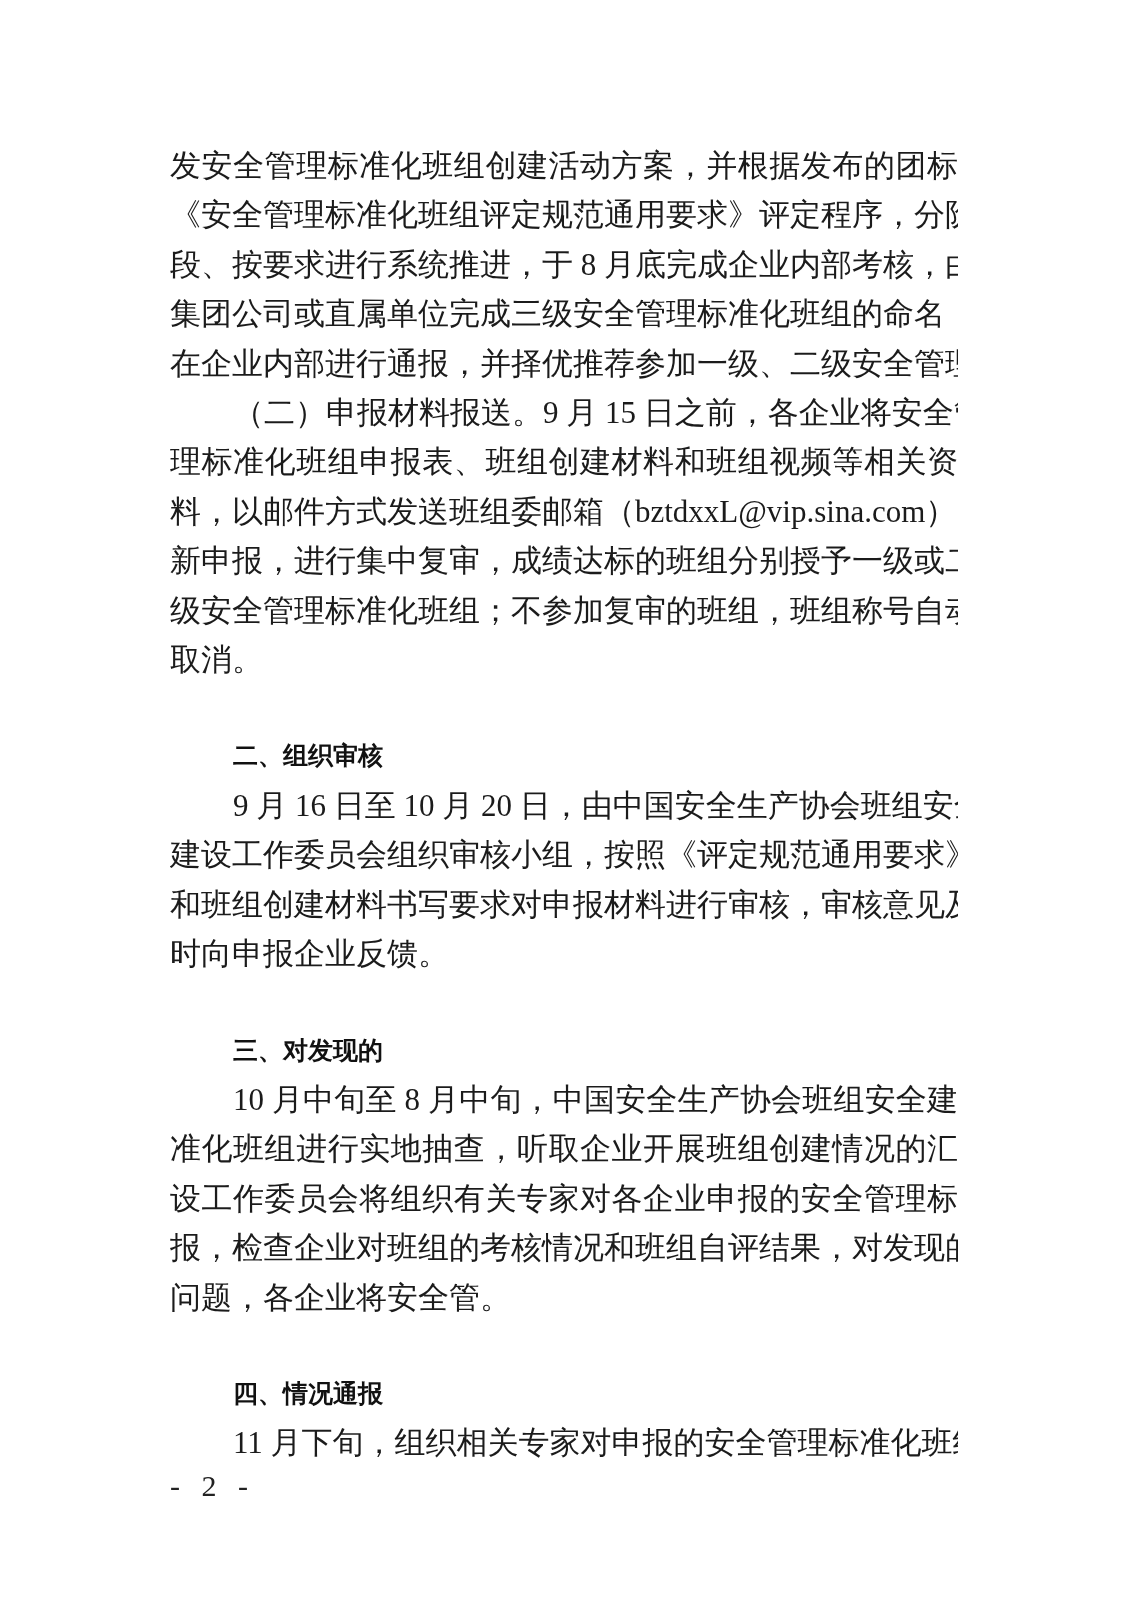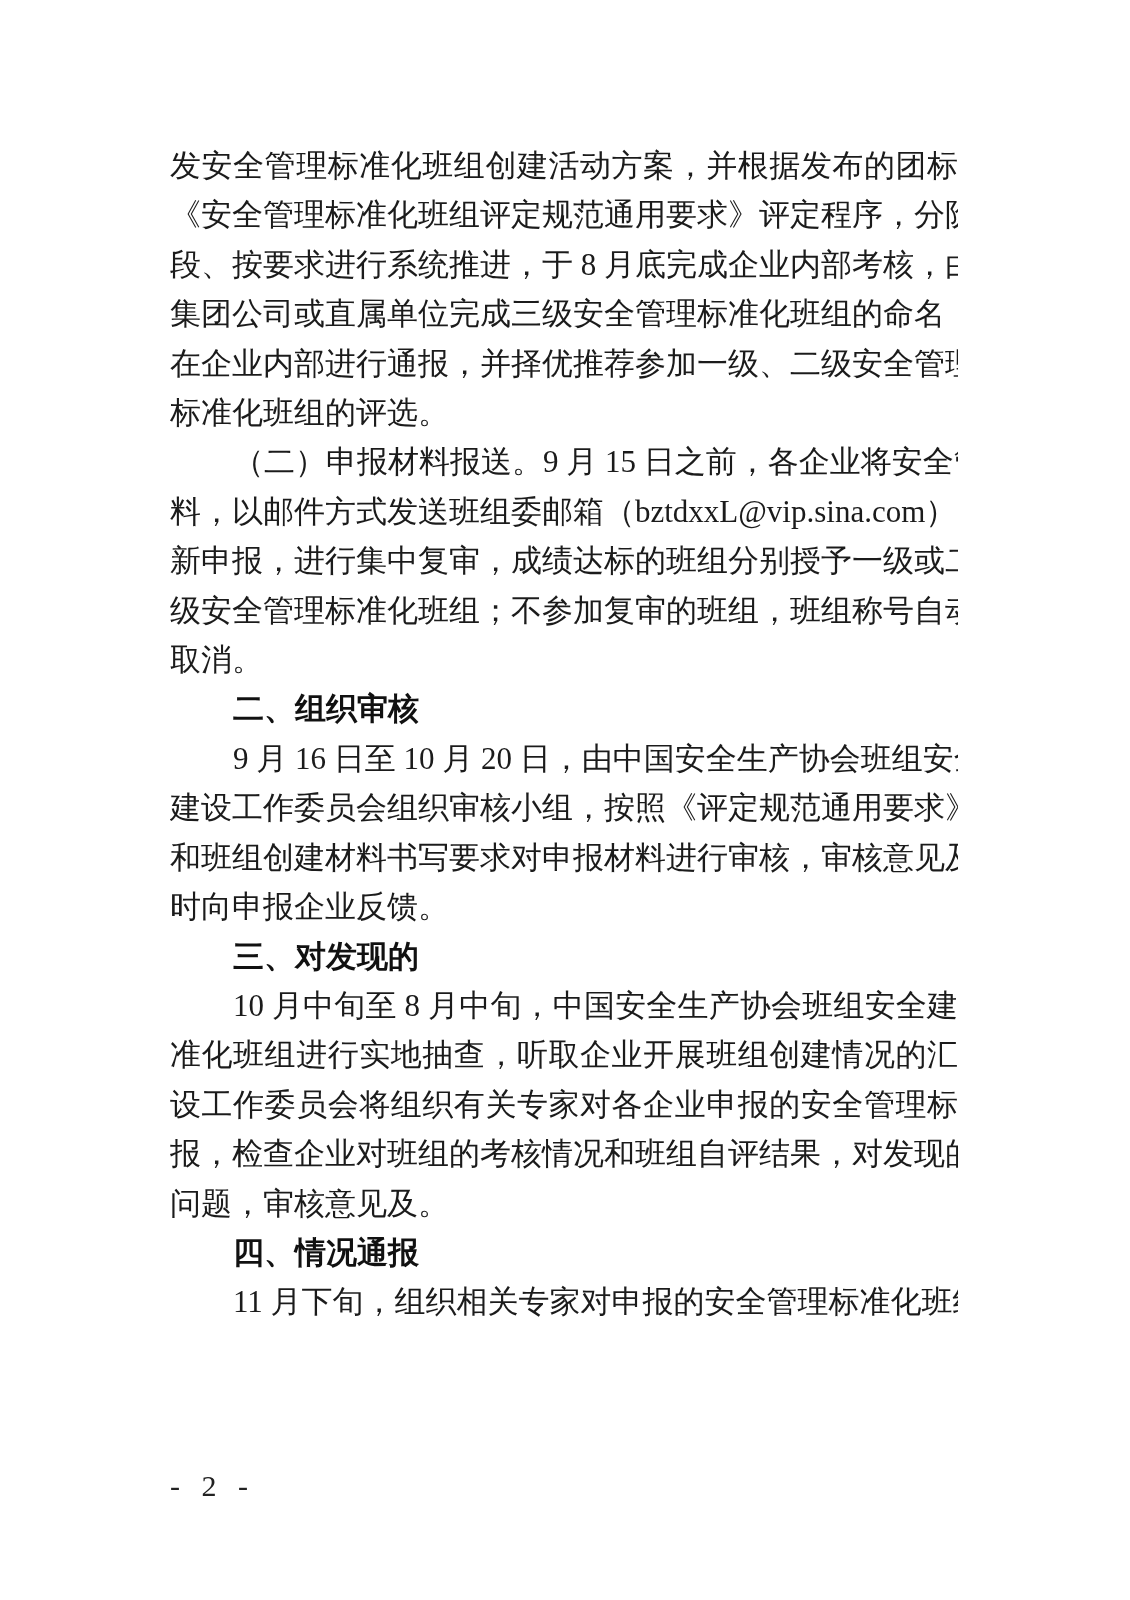--- a/index.html
+++ b/index.html
@@ -32,26 +32,27 @@
     white-space: nowrap;
   }
   .line.end {
     text-align: left;
     text-align-last: left;
   }
   .line.indent { text-indent: 63px; }
   .heading {
     font-family: "Liberation Sans", "DejaVu Sans", sans-serif;
     font-weight: 700;
-    font-size: 31px;
+    font-size: 25px;
     line-height: 49.4px;
     text-align: left;
     text-align-last: left;
     text-indent: 63px;
     color: #111111;
+    margin-top: 47px;
   }
   .footer {
     position: absolute;
     left: 170px;
     top: 1469px;
     font-family: "Liberation Serif", "DejaVu Serif", serif;
     font-size: 30px;
     letter-spacing: 7px;
     color: #222222;
   }
@@ -61,25 +62,25 @@
 
 <div class="page">
   <div class="textblock">
 
     <div class="para">
       <div class="line">发安全管理标准化班组创建活动方案，并根据发布的团标</div>
       <div class="line">《安全管理标准化班组评定规范通用要求》评定程序，分阶</div>
       <div class="line">段、按要求进行系统推进，于 8 月底完成企业内部考核，由</div>
       <div class="line">集团公司或直属单位完成三级安全管理标准化班组的命名，</div>
       <div class="line">在企业内部进行通报，并择优推荐参加一级、二级安全管理</div>
-      <div class="line end">标准化班组的评选。</div>
     </div>
 
     <div class="para">
       <div class="line indent">（二）申报材料报送。9 月 15 日之前，各企业将安全管</div>
+      <div class="line">理标准化班组申报表、班组创建材料和班组视频等相关资</div>
       <div class="line">料，以邮件方式发送班组委邮箱（bztdxxL@vip.sina.com）。</div>
       <div class="line">新申报，进行集中复审，成绩达标的班组分别授予一级或二</div>
       <div class="line">级安全管理标准化班组；不参加复审的班组，班组称号自动</div>
       <div class="line end">取消。</div>
     </div>
 
     <div class="heading">二、组织审核</div>
 
     <div class="para">
       <div class="line indent">9 月 16 日至 10 月 20 日，由中国安全生产协会班组安全</div>
@@ -88,21 +89,21 @@
       <div class="line end">时向申报企业反馈。</div>
     </div>
 
     <div class="heading">三、对发现的</div>
 
     <div class="para">
       <div class="line indent">10 月中旬至 8 月中旬，中国安全生产协会班组安全建</div>
       <div class="line">准化班组进行实地抽查，听取企业开展班组创建情况的汇</div>
       <div class="line">设工作委员会将组织有关专家对各企业申报的安全管理标</div>
       <div class="line">报，检查企业对班组的考核情况和班组自评结果，对发现的</div>
-      <div class="line end">问题，审核意见及。</div>
+      <div class="line end">问题，各企业将安全管。</div>
     </div>
 
     <div class="heading">四、情况通报</div>
 
     <div class="para">
       <div class="line indent">11 月下旬，组织相关专家对申报的安全管理标准化班组</div>
     </div>
 
   </div>
 

